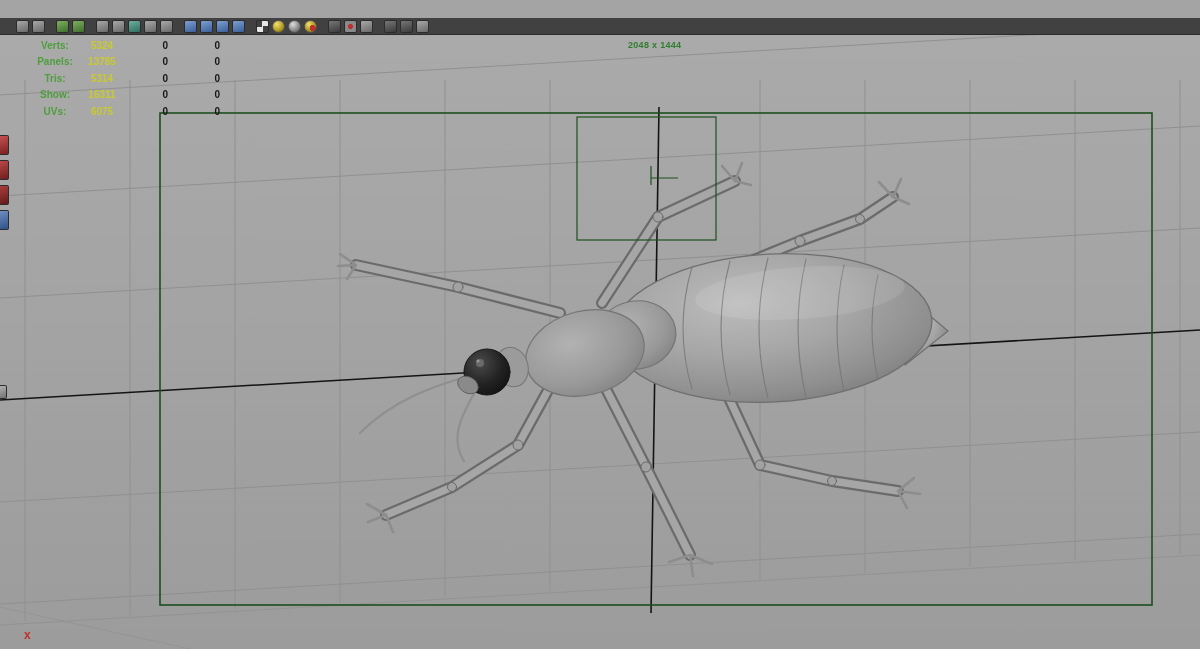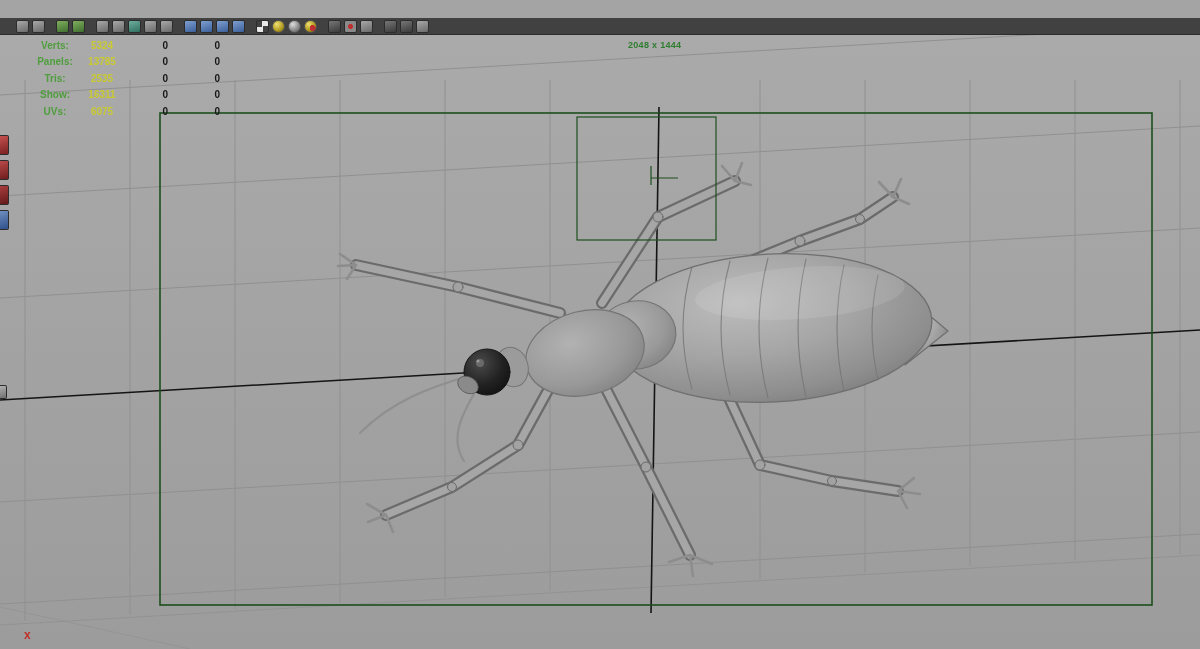--- a/index.html
+++ b/index.html
@@ -220,21 +220,21 @@
         <span class="hud-v3">0</span>
       </div>
       <div class="hud-row">
         <span class="hud-label">Panels:</span>
         <span class="hud-v1">13785</span>
         <span class="hud-v2">0</span>
         <span class="hud-v3">0</span>
       </div>
       <div class="hud-row">
         <span class="hud-label">Tris:</span>
-        <span class="hud-v1">2535</span>
+        <span class="hud-v1">5314</span>
         <span class="hud-v2">0</span>
         <span class="hud-v3">0</span>
       </div>
       <div class="hud-row">
         <span class="hud-label">Show:</span>
         <span class="hud-v1">16311</span>
         <span class="hud-v2">0</span>
         <span class="hud-v3">0</span>
       </div>
       <div class="hud-row">

